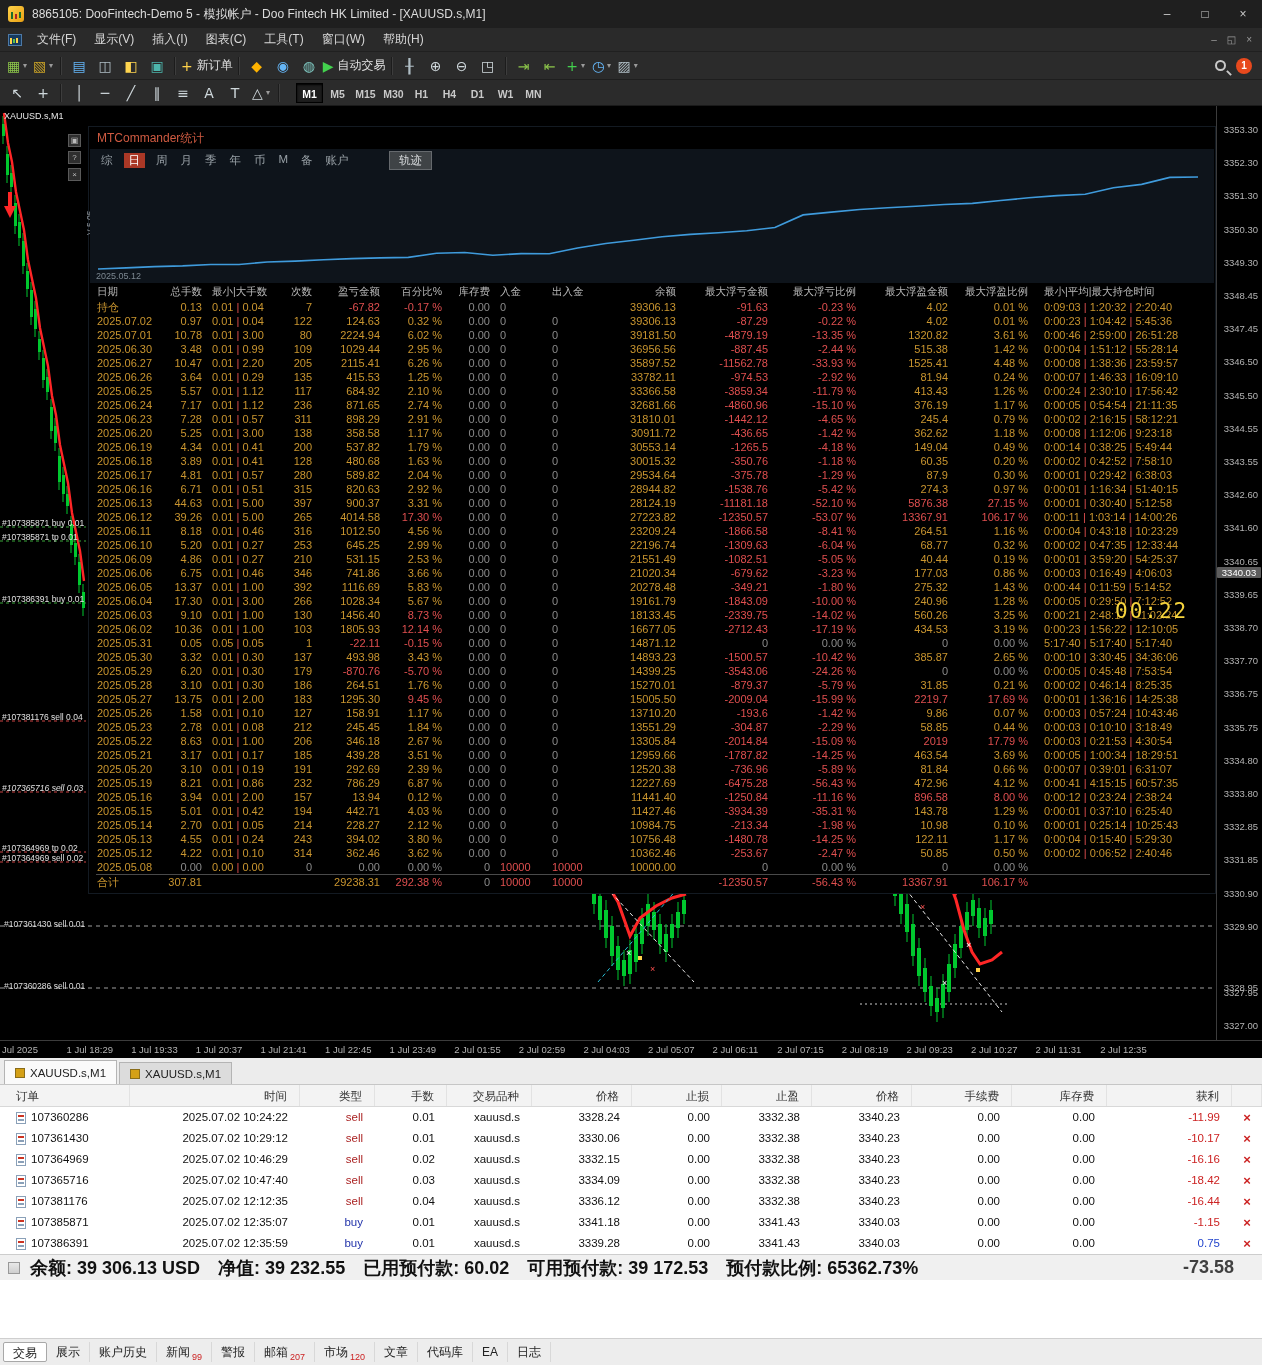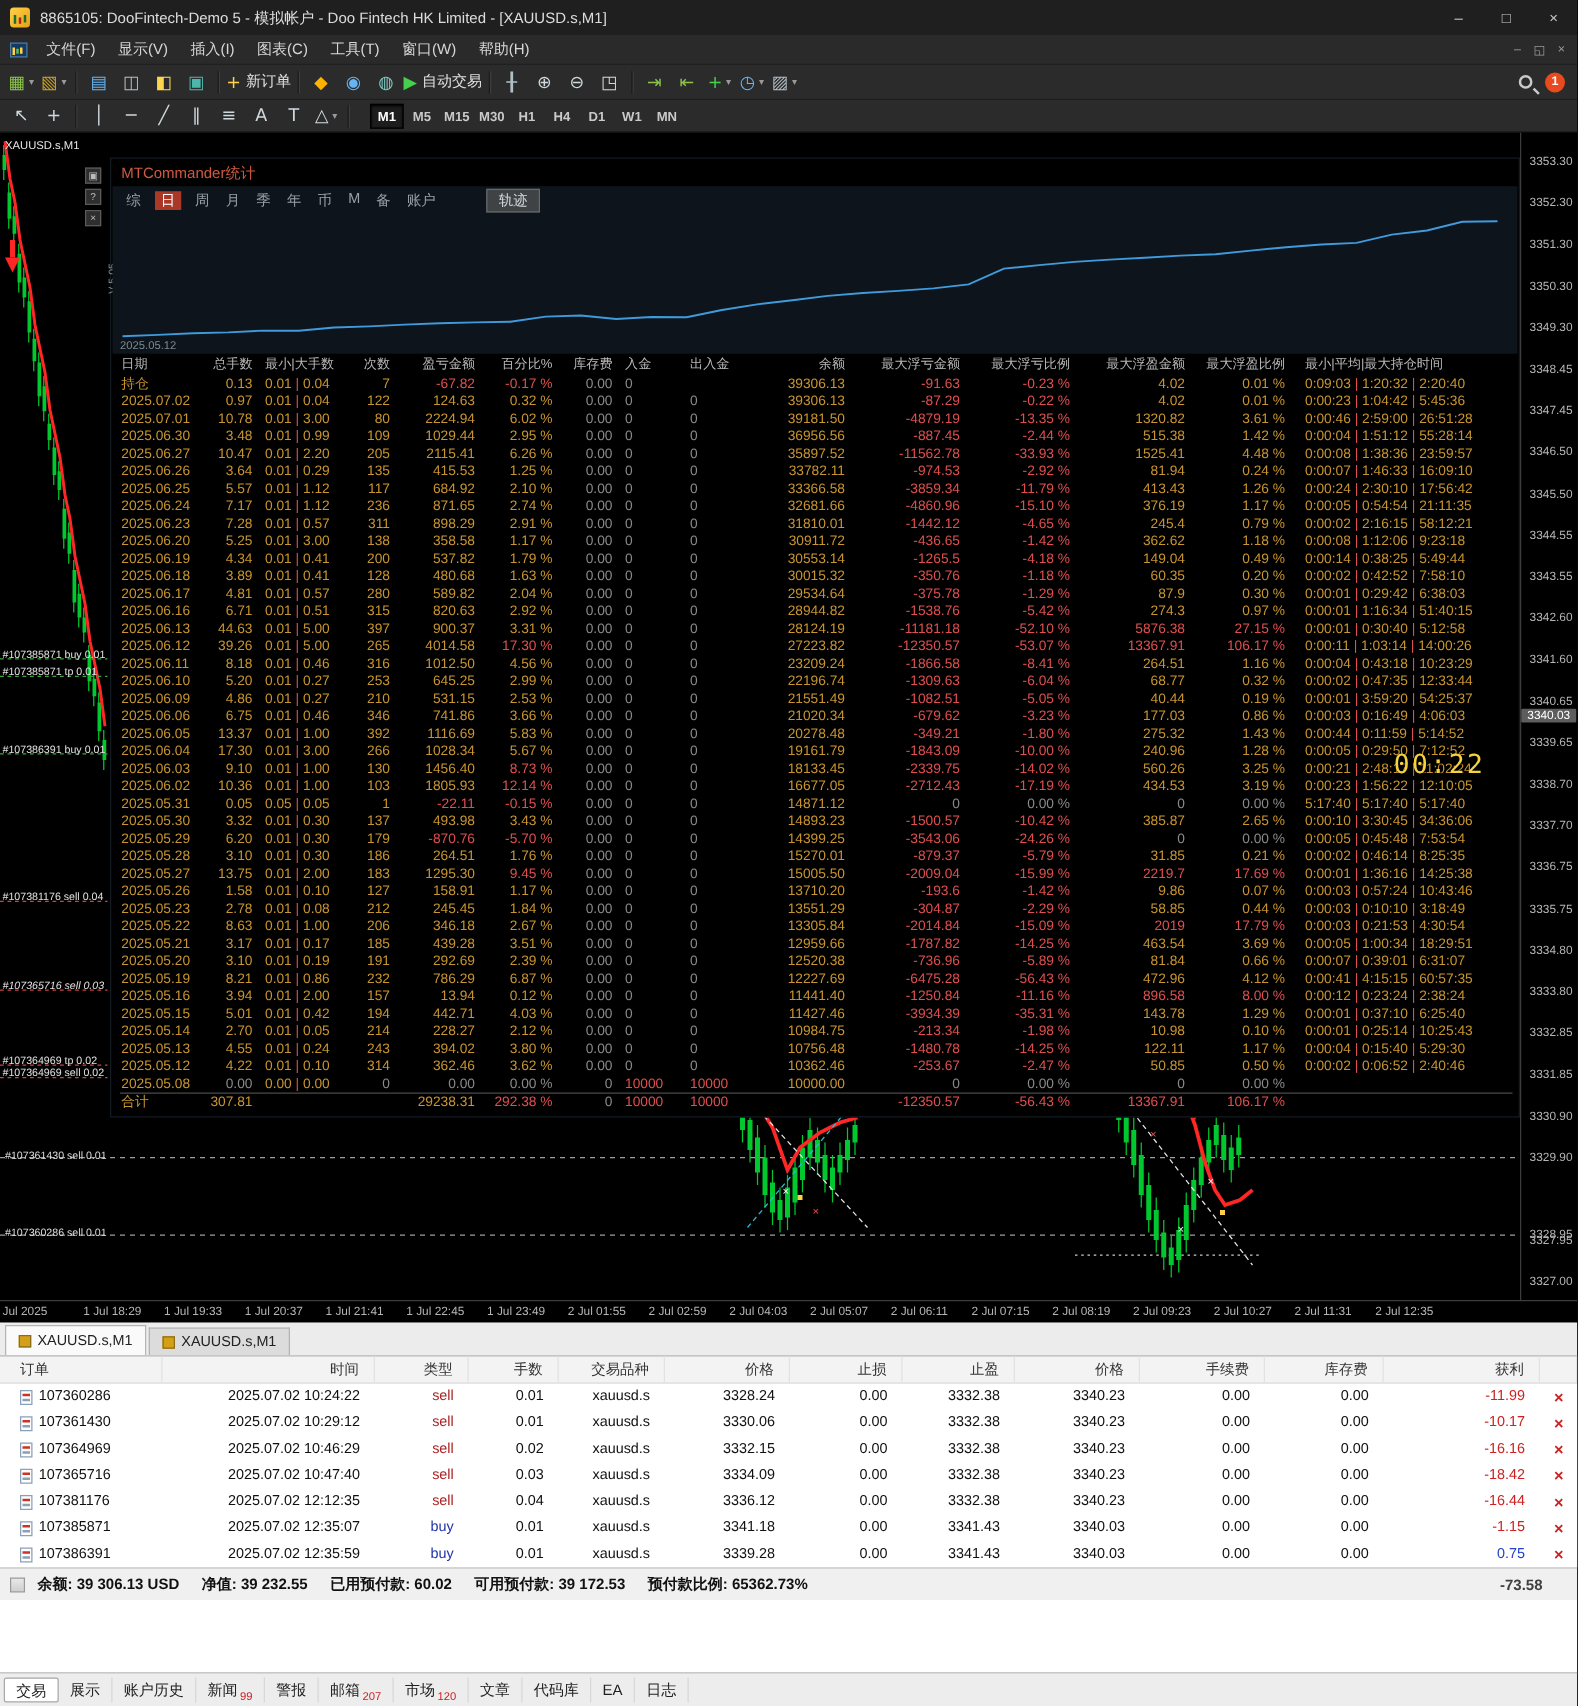--- a/index.html
+++ b/index.html
@@ -97,21 +97,21 @@
 .ocell{white-space:nowrap;overflow:hidden;text-align:right;padding-right:12px;}
 .oc0{text-align:left;display:flex;align-items:center;gap:5px;padding-left:16px;padding-right:0;}
 .doc-icon{width:10px;height:12px;background:#fff;border:1px solid #8aa0b8;position:relative;flex:0 0 auto;}
 .doc-icon::after{content:'';position:absolute;left:1px;top:2px;width:6px;height:2px;background:#cc3322;box-shadow:0 4px 0 #8aa0b8;}
 .t-sell{color:#aa2222;}
 .t-buy{color:#2233aa;}
 .p-neg{color:#cc2222;}
 .p-pos{color:#2244cc;}
 .oc12{padding-right:0;text-align:center;}
 .close-x{color:#cc2222;font-weight:bold;font-size:13px;cursor:default;}
-.statusbar{position:absolute;top:1254px;left:0;right:0;height:26px;background:#f0f0f0;border-top:1px solid #cdcdcd;display:flex;align-items:center;padding-left:8px;font-size:12px;font-weight:bold;color:#111;z-index:7;}
+.statusbar{position:absolute;top:1254px;left:0;right:0;height:26px;background:#f0f0f0;border-top:1px solid #cdcdcd;display:flex;align-items:center;padding-left:8px;font-size:18px;font-weight:bold;color:#111;z-index:7;}
 .sb-icon{width:12px;height:12px;border:1px solid #999;background:linear-gradient(#e8e8e8,#cfcfcf);margin-right:10px;}
 #sb-segments{display:flex;gap:18px;}
 .sb-seg{white-space:nowrap;}
 .sb-profit{margin-left:auto;margin-right:28px;color:#404040;}
 .toolbox-space{position:absolute;top:1280px;left:0;right:0;height:58px;background:#fff;z-index:7;}
 .bottom-tabs{position:absolute;top:1338px;left:0;right:0;height:27px;background:#ededed;border-top:1px solid #cfcfcf;display:flex;align-items:center;padding-left:3px;font-size:12px;color:#222;z-index:7;}
 .b-tab{padding:2px 9px;border-right:1px solid #d8d8d8;display:flex;align-items:flex-start;gap:2px;height:20px;line-height:17px;cursor:default;}
 .b-tab.active{background:#fff;border:1px solid #a8a8a8;border-radius:2px;}
 .badge{color:#cc2222;font-size:9px;position:relative;top:5px;}
 </style>

